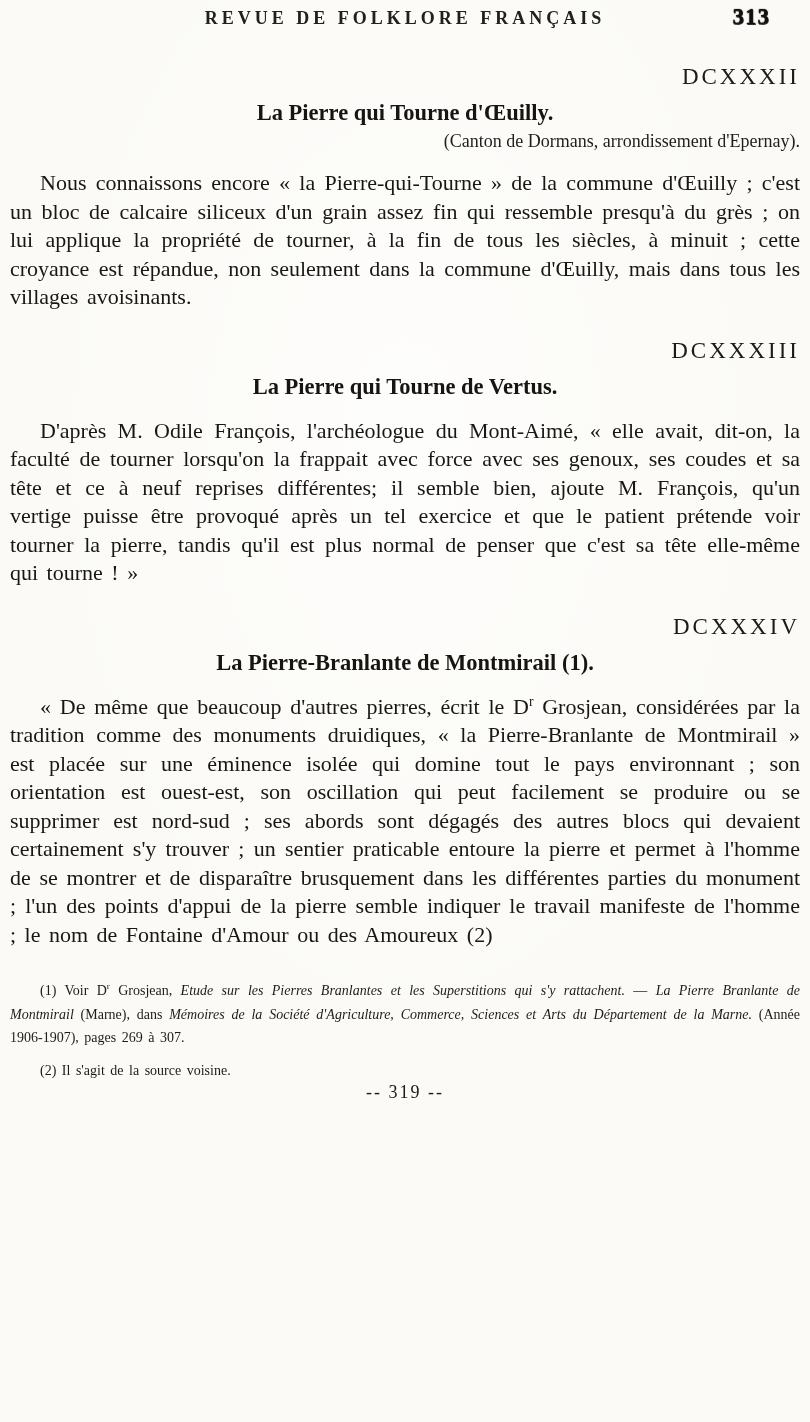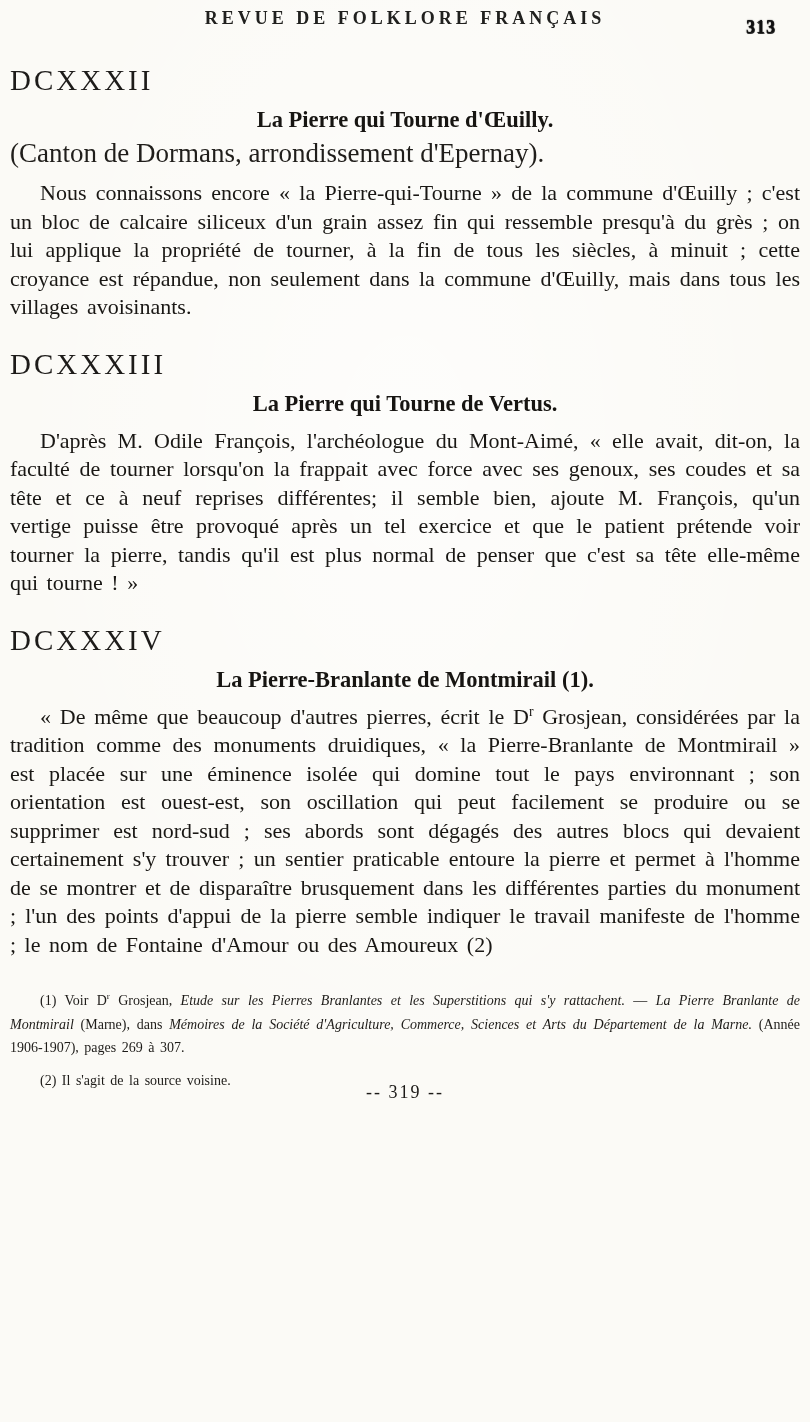--- a/index.html
+++ b/index.html
@@ -28,53 +28,52 @@
   }
   .rh-title {
     display:inline-block;
     font-size:18px;
     font-weight:700;
     letter-spacing:4px;
     color:#20201e;
   }
   .rh-pagenum {
     position:absolute;
-    top:-4px; right:24px;
-    font-size:18px;
+    top:-4px; right:30px;
+    font-size:23px;
     font-weight:800;
     letter-spacing:1px;
     color:#111;
     text-shadow:0 0 1.2px #222, .5px .5px 0 #333;
-    margin-top:13px;
   }
   
   .sec { margin-top:26px; }
   .sec-num {
-    text-align:left;
-    font-size:29px;
+    text-align:right;
+    font-size:23px;
     font-weight:400;
     letter-spacing:3px;
     color:#1d1b19;
   }
   .sec-title {
     margin-top:10px;
     text-align:center;
     font-size:22.5px;
     font-weight:700;
     color:#171512;
   }
   .sec-subtitle {
     margin-top:5px;
-    text-align:left;
-    font-size:27px;
+    text-align:right;
+    font-size:18px;
     color:#201e1b;
   }
   
   .body-para {
-    margin-top:10px;
+    margin-top:17px;
     font-size:22px;
     line-height:28.5px;
     text-align:justify;
     text-indent:30px;
     word-spacing:3px;
     color:#191714;
   }
   .body-para sup { font-size:0.62em; line-height:0; }
   
   .footnotes { margin-top:30px; }

